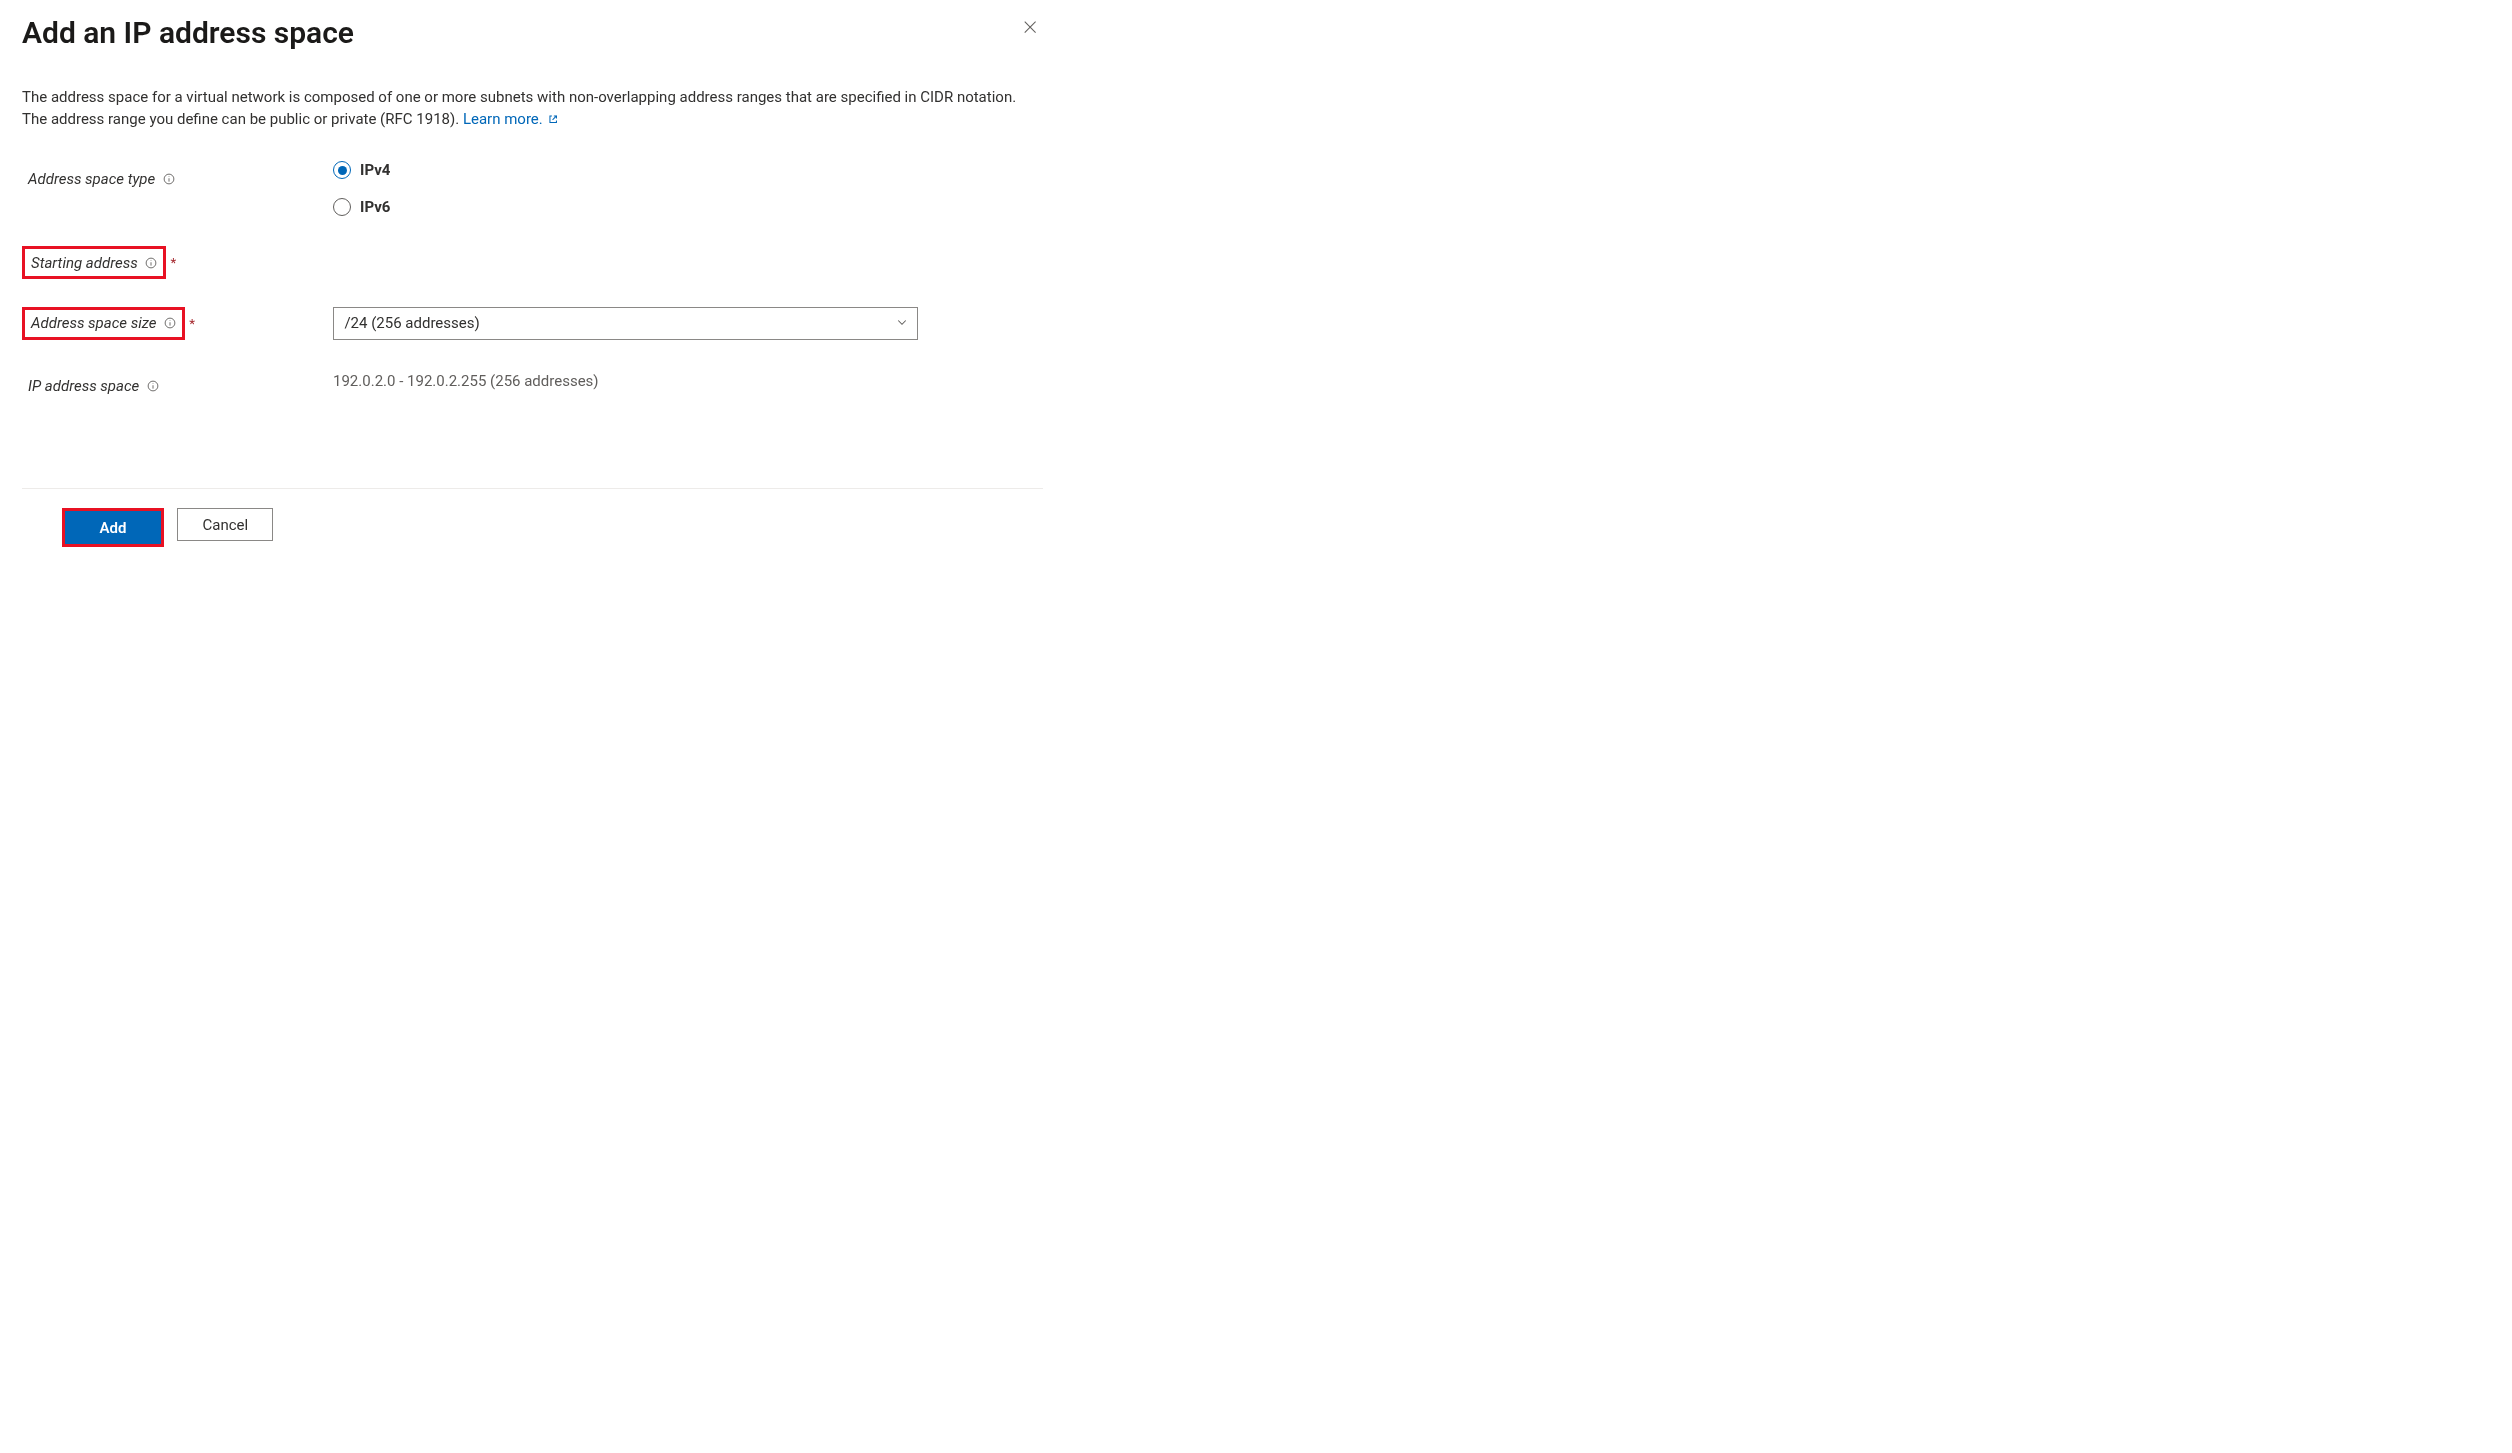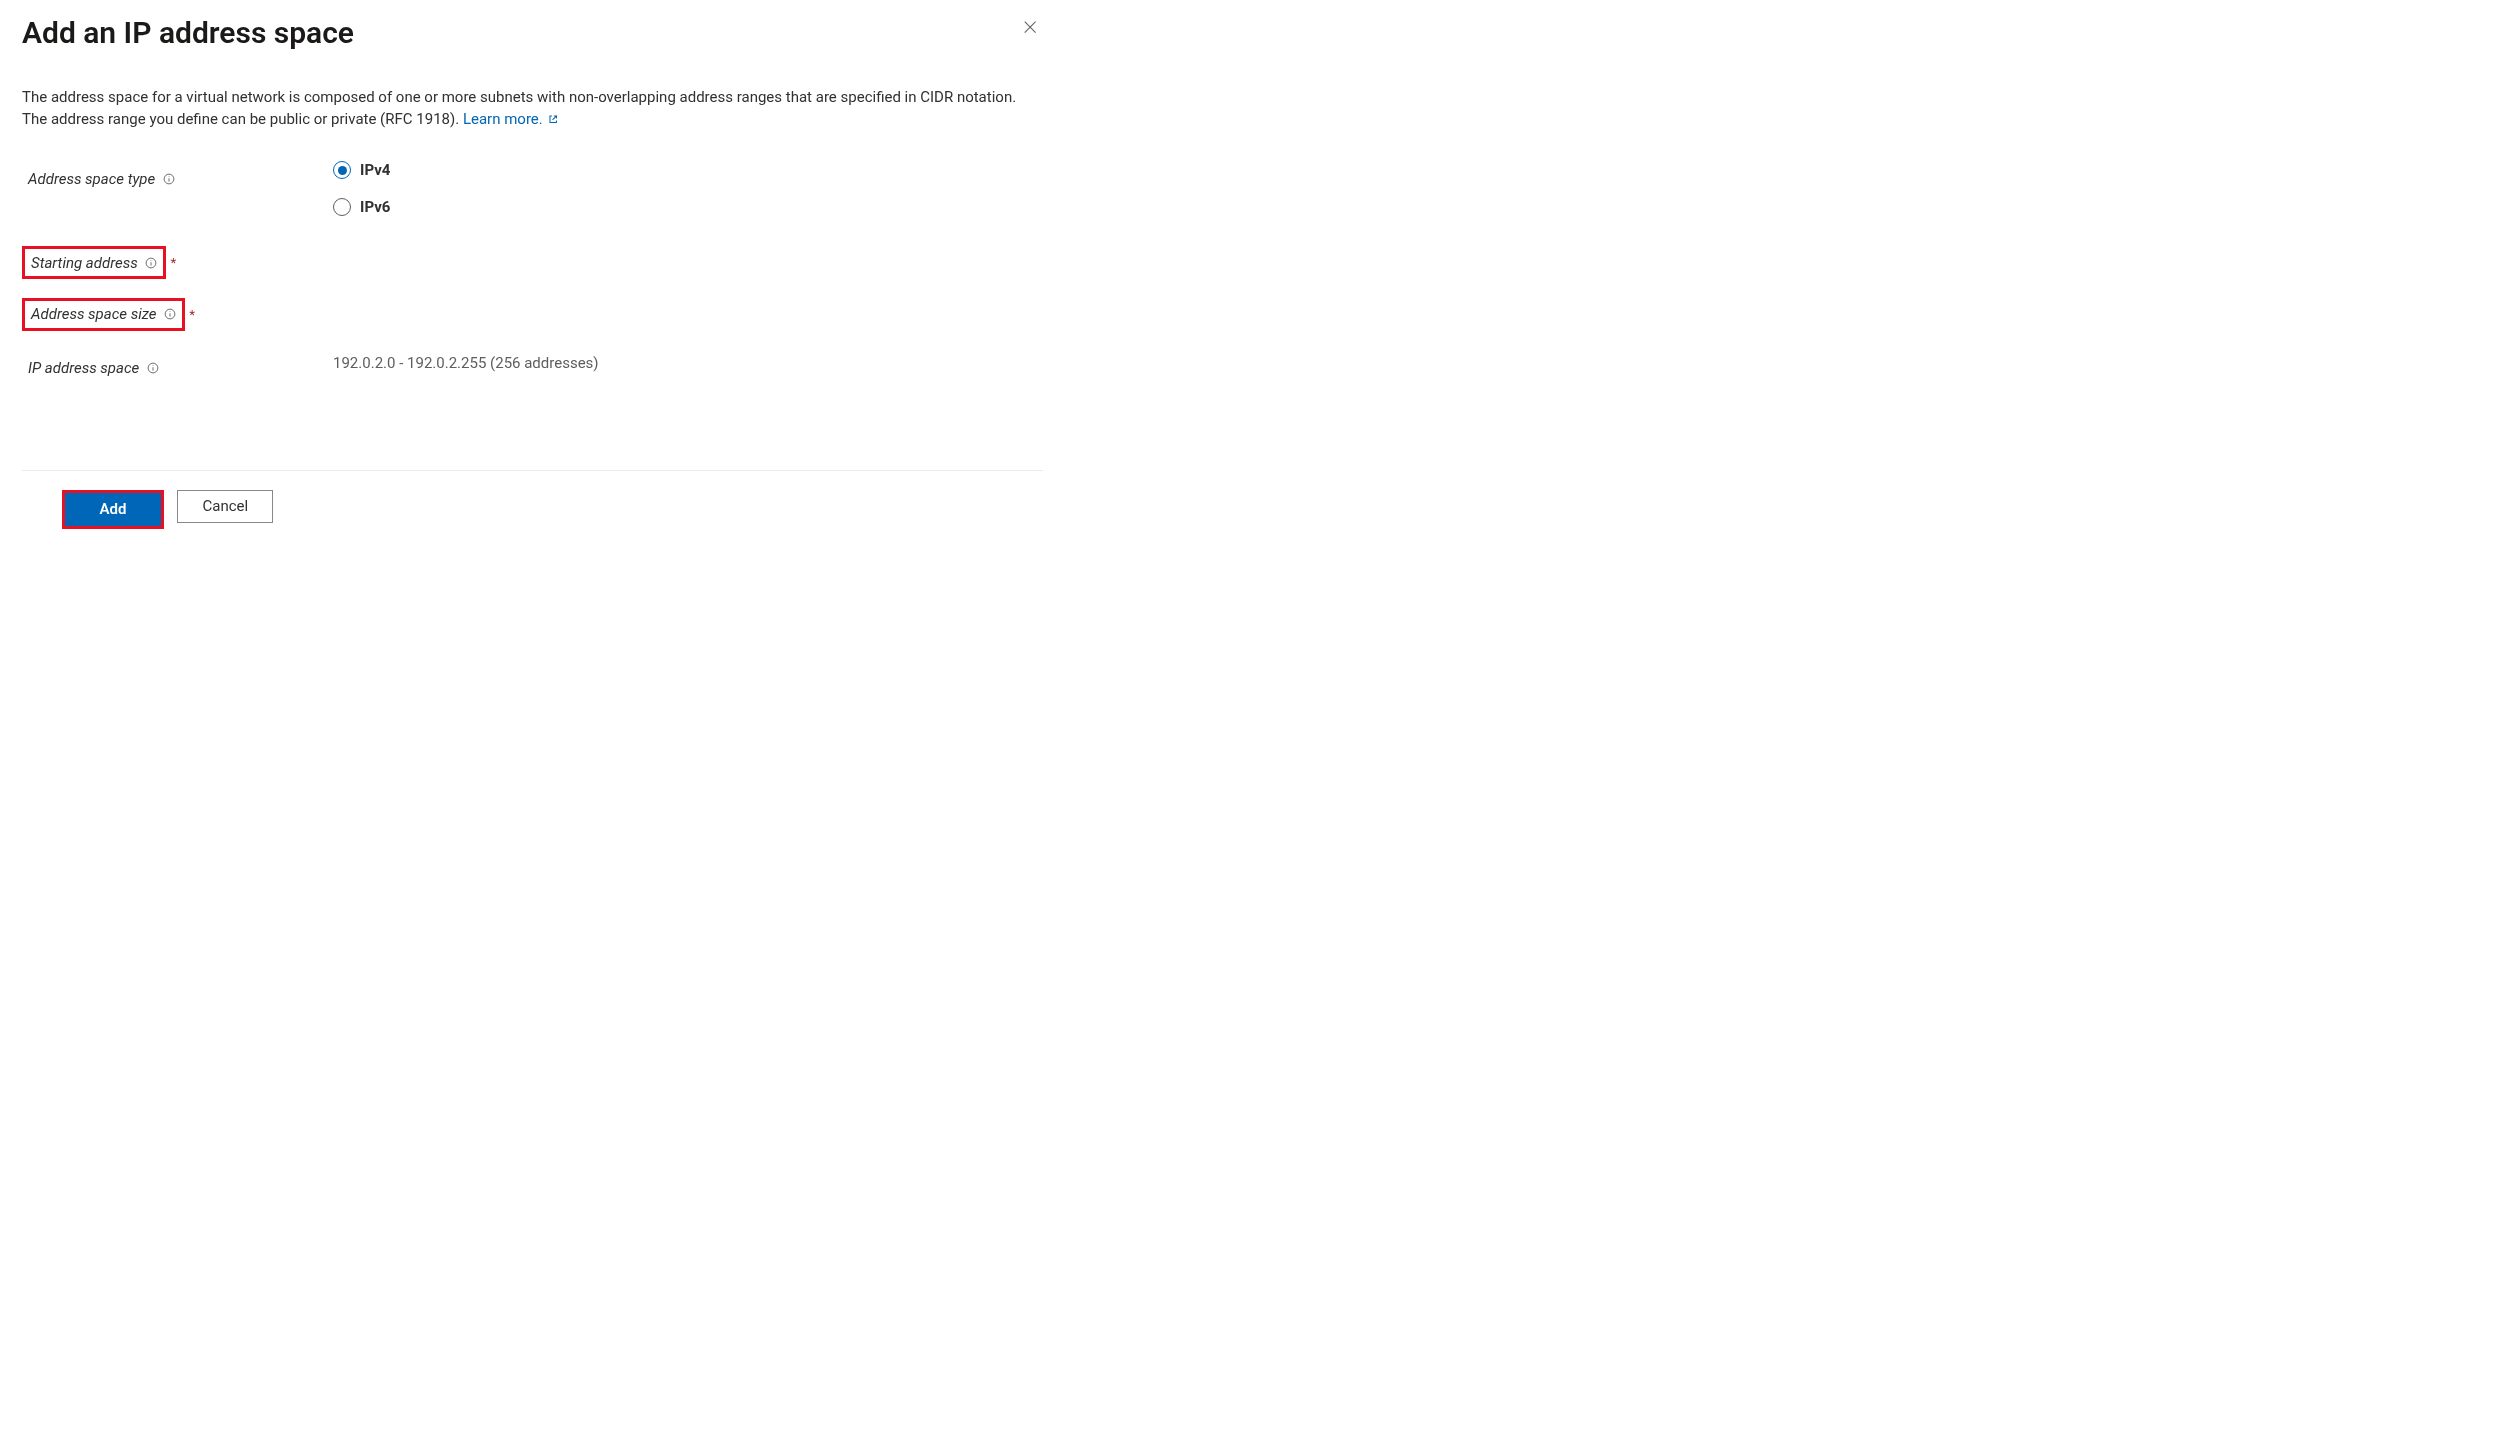--- a/index.html
+++ b/index.html
@@ -58,21 +58,21 @@
       vertical-align: -0.7px;
       margin-left: 1.5px;
     }
     .ext-icon svg {
       width: 10.4px;
       height: 10.4px;
     }
     .form-row {
       display: flex;
       align-items: flex-start;
-      margin-bottom: 19px;
+      margin-bottom: 28px;
     }
     .form-label {
       width: 311px;
       flex-shrink: 0;
       display: flex;
       align-items: center;
       font-size: 15px;
       color: #323130;
       padding-top: 4.4px;
     }
@@ -300,20 +300,32 @@
         <span class="info-icon">
           <svg viewBox="0 0 16 16" fill="none" stroke="currentColor" stroke-width="1.2">
             <circle cx="8" cy="8" r="6.5"></circle>
             <line x1="8" y1="7" x2="8" y2="11.5"></line>
             <circle cx="8" cy="4.7" r="0.6" fill="currentColor" stroke="none"></circle>
           </svg>
         </span>
       </span>
       <span class="required">*</span>
     </div>
+    <div class="form-control">
+      <div class="select-wrap">
+        <button class="select-btn">
+          <span>/24 (256 addresses)</span>
+        </button>
+        <span class="select-chevron">
+          <svg viewBox="0 0 16 16" fill="none" stroke="currentColor" stroke-width="1.4">
+            <polyline points="3,6 8,11 13,6"></polyline>
+          </svg>
+        </span>
+      </div>
+    </div>
   </div>
 
   <div class="form-row row-readonly">
     <div class="form-label">
       <span class="label-box">
         <span>IP address space</span>
         <span class="info-icon">
           <svg viewBox="0 0 16 16" fill="none" stroke="currentColor" stroke-width="1.2">
             <circle cx="8" cy="8" r="6.5"></circle>
             <line x1="8" y1="7" x2="8" y2="11.5"></line>

